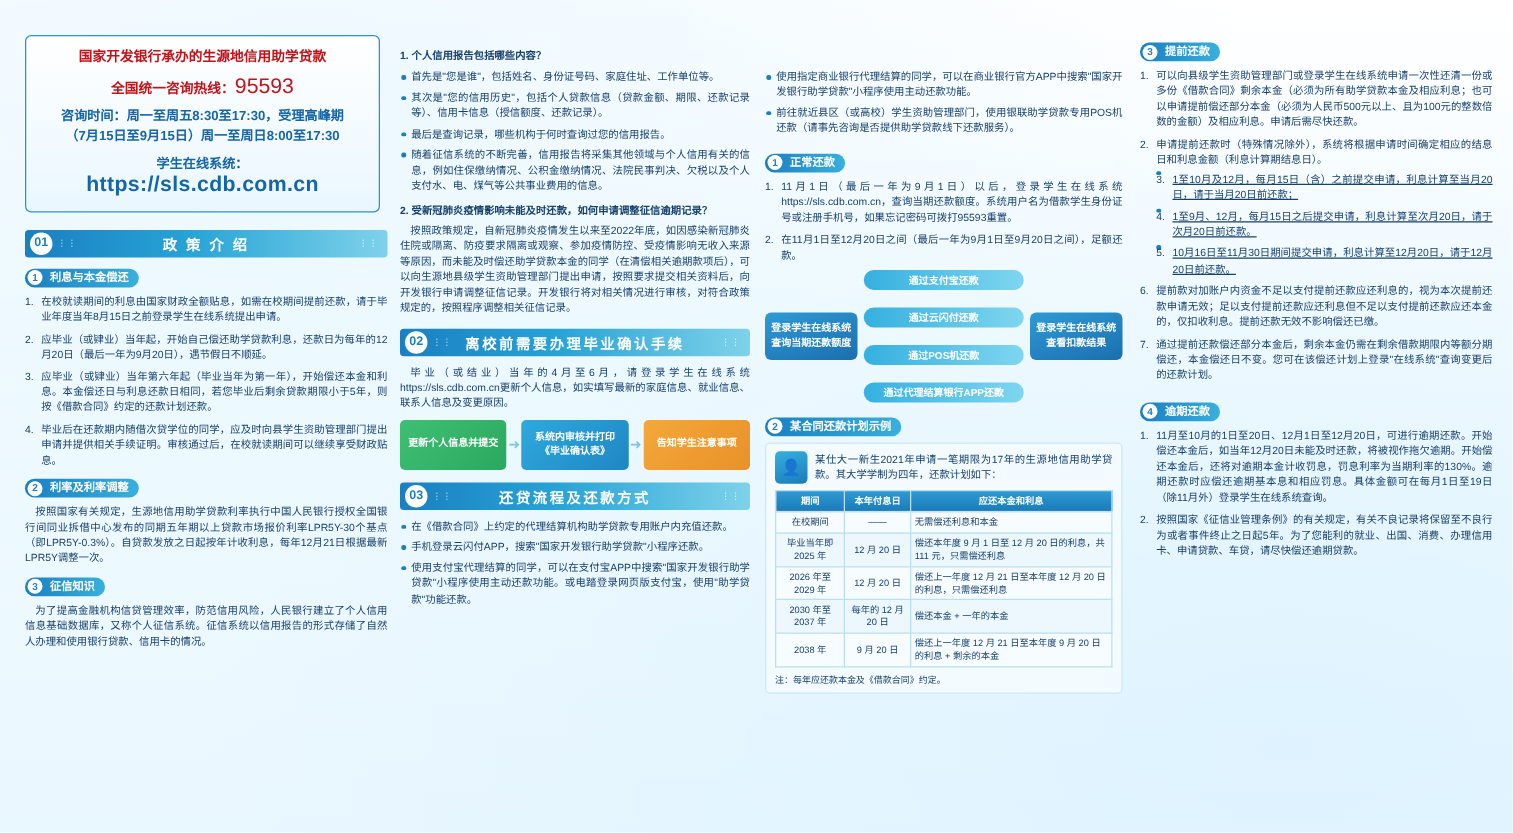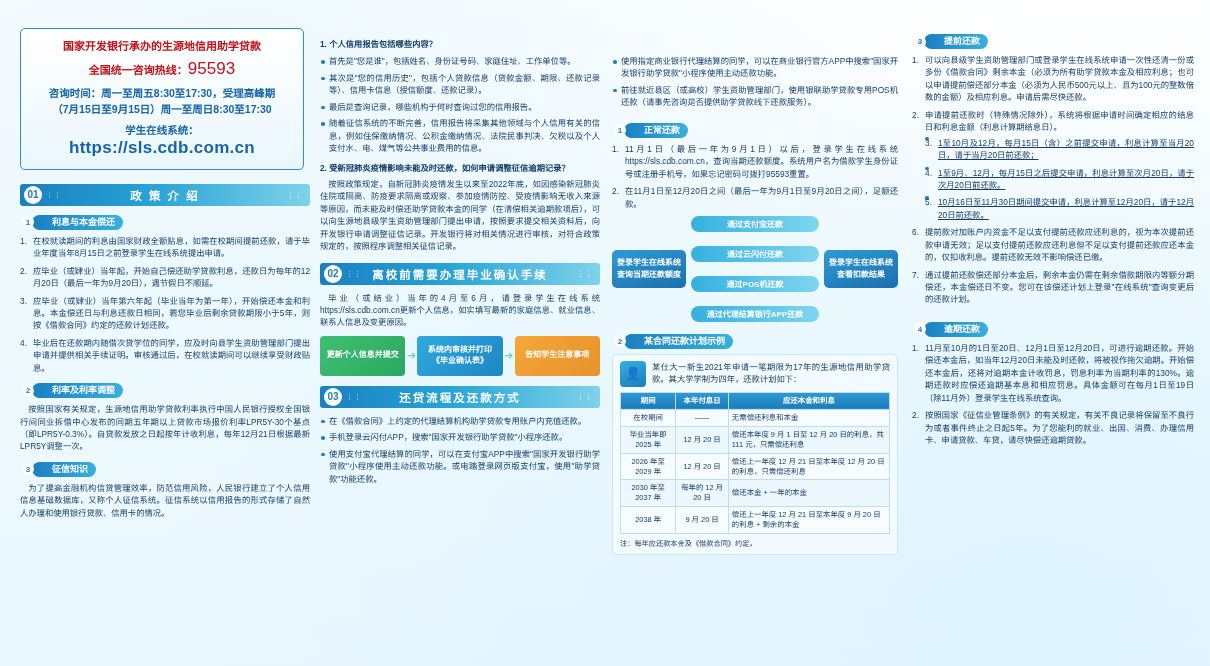--- a/index.html
+++ b/index.html
@@ -35,21 +35,21 @@
     display:flex;align-items:center;justify-content:center;
     color:#ffffff;font-weight:bold;font-size:11.5px;letter-spacing:2px;
   }
   .sec-head .dots{position:absolute;right:7px;top:7px;color:#ffffff;font-size:7px;letter-spacing:1px;}
   .sec-head .dots2{position:absolute;left:26px;top:7px;color:#cdeaf7;font-size:7px;letter-spacing:1px;}
 
   .sub-head{
     position:relative;height:15px;margin:9px 0 5px 0;
   }
   .sub-head .pill{
-    position:absolute;left:12px;top:0;height:15px;padding:0 8px 0 20px;
+    position:absolute;left:0;top:0;height:15px;padding:0 8px 0 20px;
     border-radius:8px;background:linear-gradient(90deg,#1a7fc1,#38b0dd);
     color:#fff;font-weight:bold;font-size:9px;line-height:15px;white-space:nowrap;
   }
   .sub-head .cnum{
     position:absolute;left:2px;top:1.5px;width:12px;height:12px;border-radius:50%;
     background:#fff;color:#1a7fc1;font-size:8px;font-weight:bold;
     display:flex;align-items:center;justify-content:center;
   }
   p.t{margin:0 0 4px 0;line-height:1.5;text-align:justify;color:#17406c;}
   p.t.ind{text-indent:1em;}
@@ -126,21 +126,21 @@
   <div class="wash"></div>
 
   <div class="col" style="left:20px;width:290px;padding-top:28px;">
 
     <div class="hero">
       <div class="l1">国家开发银行承办的生源地信用助学贷款</div>
       <div class="l2">
         <span>全国统一咨询热线：</span><span class="big">95593</span>
       </div>
       <div class="l3">咨询时间：周一至周五8:30至17:30，受理高峰期</div>
-      <div class="l4">（7月15日至9月15日）周一至周日8:30至17:30</div>
+      <div class="l4">（7月15日至9月15日）周一至周日8:00至17:30</div>
       <div class="l5">学生在线系统：</div>
       <div class="url">https://sls.cdb.com.cn</div>
     </div>
 
     <div class="sec-head" style="margin-top:14px;">
       <div class="bar"></div>
       <div class="num">01</div>
       <div class="ttl">政 策 介 绍</div>
       <div class="dots2">⋮⋮</div>
       <div class="dots">⋮⋮</div>

